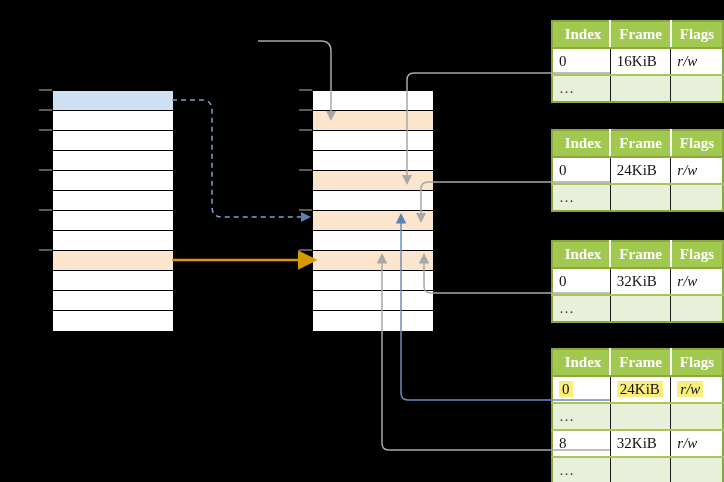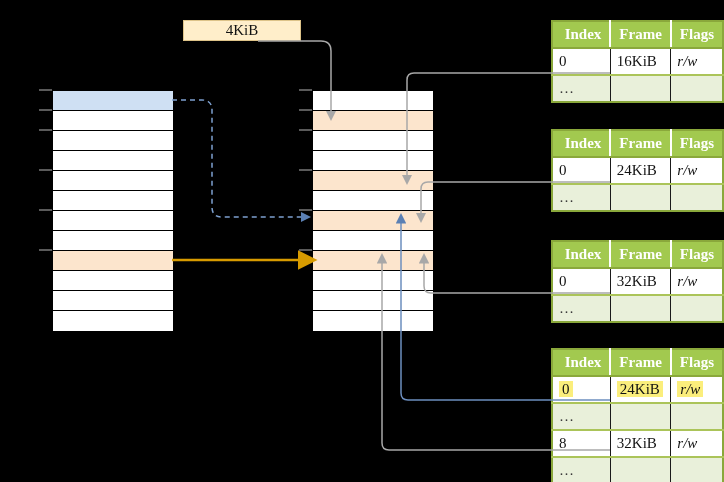--- a/index.html
+++ b/index.html
@@ -40,23 +40,20 @@
   .t1{top:20px;} .t2{top:129px;} .t3{top:240px;} .t4{top:348px;}
 
   
   svg.overlay{position:absolute;left:0;top:0;pointer-events:none;}
 </style>
 </head>
 <body>
 
 <div class="stage">
 
-  <div class="size-label">
-    <span>4KiB</span>
-  </div>
 
   <div class="memcol left">
     <div class="cell blue"></div>
     <div class="cell"></div>
     <div class="cell"></div>
     <div class="cell"></div>
     <div class="cell"></div>
     <div class="cell"></div>
     <div class="cell"></div>
     <div class="cell"></div>

